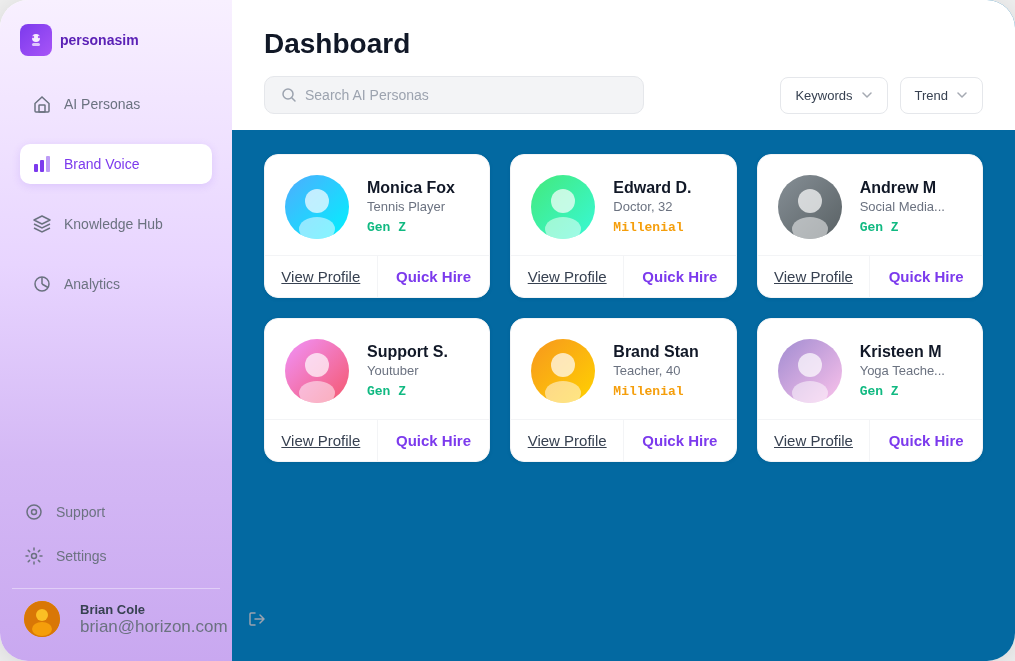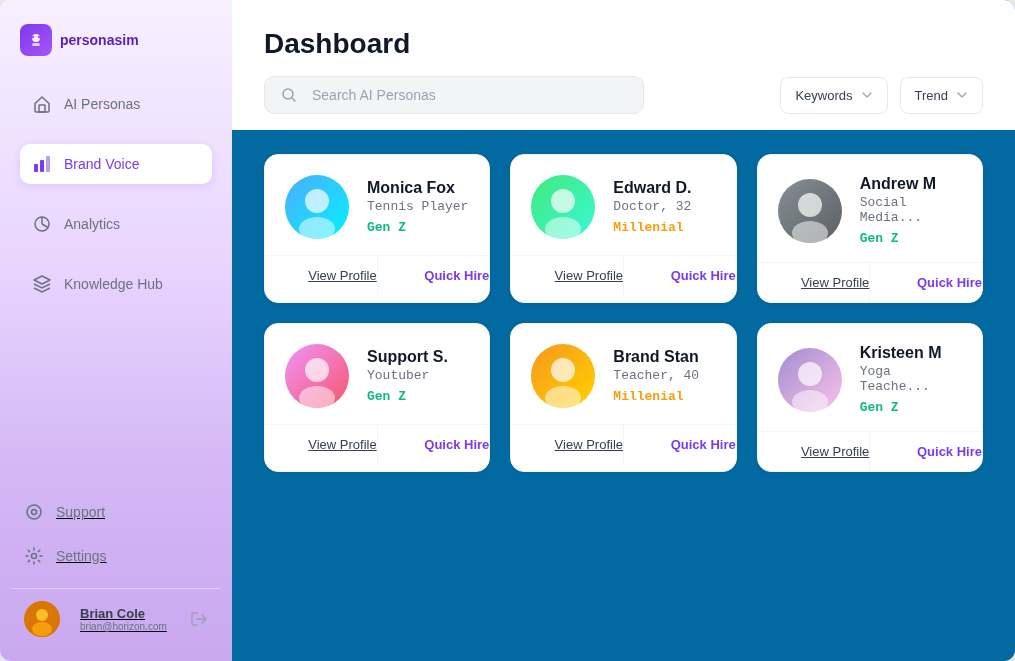--- a/index.html
+++ b/index.html
@@ -8,21 +8,21 @@
       background: #f0f0f0;
       display: flex;
       align-items: center;
       justify-content: center;
       min-height: 100vh;
     }
     .app-container {
       width: 1015px;
       height: 661px;
       background: white;
-      border-radius: 11px;
+      border-radius: 28px;
       overflow: hidden;
       display: flex;
       box-shadow: 0 4px 32px rgba(0,0,0,0.12);
     }
     
     .sidebar {
       width: 232px;
       min-width: 232px;
       background: linear-gradient(180deg, #f8f0ff 0%, #e8d5ff 40%, #d4b8f5 70%, #c9a8f0 100%);
       display: flex;
@@ -82,21 +82,20 @@
       display: flex;
       align-items: center;
       justify-content: center;
       flex-shrink: 0;
     }
     .sidebar-bottom {
       padding: 12px;
       display: flex;
       flex-direction: column;
       gap: 4px;
-      text-decoration: underline;
     }
     .sidebar-user {
       display: flex;
       align-items: center;
       gap: 20px;
       padding: 12px;
       border-top: 1px solid rgba(255,255,255,0.4);
       margin-top: 8px;
     }
     .user-avatar {
@@ -115,21 +114,21 @@
     }
     .user-info {
       flex: 1;
     }
     .user-name {
       font-size: 13px;
       font-weight: 600;
       color: #374151;
     }
     .user-email {
-      font-size: 10px;
+      font-size: 17px;
       color: #6b7280;
     }
     .logout-btn {
       color: #9ca3af;
       cursor: pointer;
       font-size: 18px;
     }
     
     .main {
       flex: 1;
@@ -149,21 +148,21 @@
       margin-bottom: 16px;
     }
     .search-bar {
       display: flex;
       align-items: center;
       gap: 12px;
     }
     .search-input-wrap {
       display: flex;
       align-items: center;
-      gap: 15px;
+      gap: 8px;
       background: #f3f4f6;
       border: 1px solid #e5e7eb;
       border-radius: 10px;
       padding: 10px 16px;
       flex: 1;
       max-width: 380px;
     }
     .search-input-wrap input {
       border: none;
       background: transparent;
@@ -229,43 +228,42 @@
     .persona-name {
       font-size: 16px;
       font-weight: 700;
       color: #111827;
       margin-bottom: 2px;
     }
     .persona-role {
       font-size: 13px;
       color: #6b7280;
       margin-bottom: 6px;
-      font-family: Liberation Mono, monospace;
     }
     .persona-gen {
       font-size: 13px;
       font-weight: 600;
       color: #10b981;
       font-family: Liberation Mono, monospace;
     }
     .persona-gen.millenial {
       color: #f59e0b;
     }
     .card-bottom {
       display: flex;
       align-items: center;
       gap: 0;
       border-top: 1px solid #f3f4f6;
       padding: 0;
     }
     .card-action {
       flex: 1;
       padding: 12px 0;
-      text-align: right;
-      font-size: 13px;
+      text-align: center;
+      font-size: 15px;
       font-weight: 500;
       cursor: pointer;
       border: none;
       background: transparent;
     }
     .card-action.view {
       color: #374151;
       text-decoration: underline;
       border-right: 1px solid #f3f4f6;
     }
@@ -318,37 +316,37 @@
             <rect x="8" y="6" width="4" height="12" rx="1" fill="#7c3aed"></rect>
             <rect x="14" y="2" width="4" height="16" rx="1" fill="#7c3aed" opacity="0.5"></rect>
           </svg>
         </span>
         <span>Brand Voice</span>
       </div>
 
       <div class="nav-item">
         <span class="nav-icon">
           <svg width="20" height="20" viewBox="0 0 20 20" fill="none">
+            <path d="M10 2l8 4-8 4-8-4 8-4z" stroke="#6b7280" stroke-width="1.5" fill="none" stroke-linejoin="round"></path>
+            <path d="M2 10l8 4 8-4" stroke="#6b7280" stroke-width="1.5" fill="none"></path>
+            <path d="M2 14l8 4 8-4" stroke="#6b7280" stroke-width="1.5" fill="none"></path>
+          </svg>
+        </span>
+        <span>Knowledge Hub</span>
+      </div>
+
+      <div class="nav-item">
+        <span class="nav-icon">
+          <svg width="20" height="20" viewBox="0 0 20 20" fill="none">
             <circle cx="10" cy="10" r="7" stroke="#6b7280" stroke-width="1.5" fill="none"></circle>
             <path d="M10 10 L10 3" stroke="#6b7280" stroke-width="1.5"></path>
             <path d="M10 10 L16 13.5" stroke="#6b7280" stroke-width="1.5"></path>
           </svg>
         </span>
         <span>Analytics</span>
-      </div>
-
-      <div class="nav-item">
-        <span class="nav-icon">
-          <svg width="20" height="20" viewBox="0 0 20 20" fill="none">
-            <path d="M10 2l8 4-8 4-8-4 8-4z" stroke="#6b7280" stroke-width="1.5" fill="none" stroke-linejoin="round"></path>
-            <path d="M2 10l8 4 8-4" stroke="#6b7280" stroke-width="1.5" fill="none"></path>
-            <path d="M2 14l8 4 8-4" stroke="#6b7280" stroke-width="1.5" fill="none"></path>
-          </svg>
-        </span>
-        <span>Knowledge Hub</span>
       </div>
     </nav>
 
     <div class="sidebar-bottom">
 
       <div class="nav-item">
         <span class="nav-icon">
           <svg width="20" height="20" viewBox="0 0 20 20" fill="none">
             <circle cx="10" cy="10" r="7" stroke="#6b7280" stroke-width="1.5" fill="none"></circle>
             <circle cx="10" cy="10" r="2.5" stroke="#6b7280" stroke-width="1.5" fill="none"></circle>

